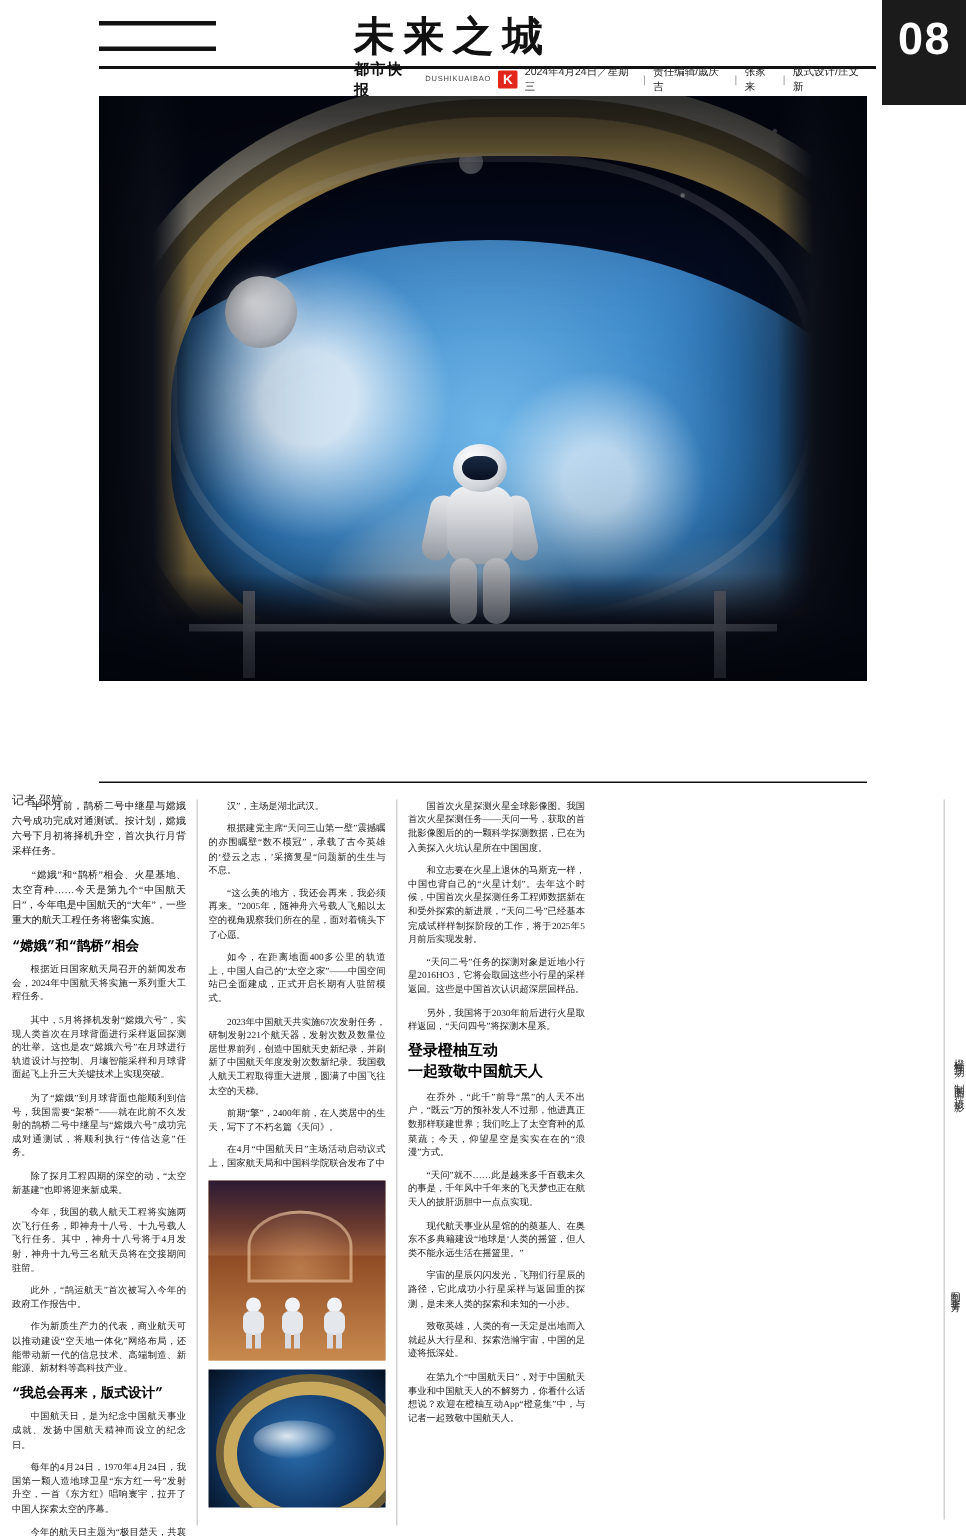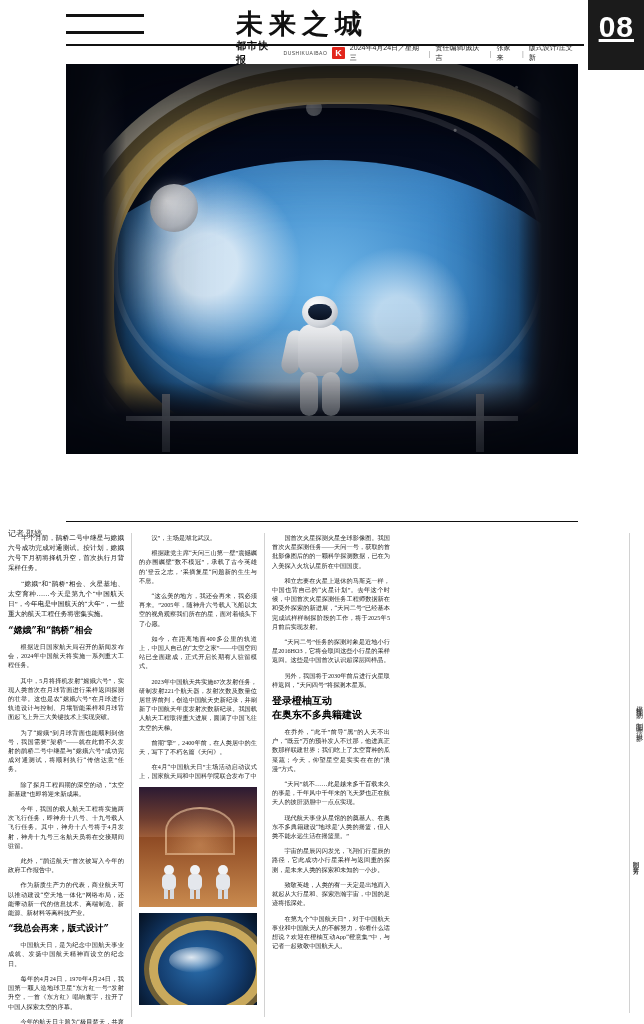--- a/index.html
+++ b/index.html
@@ -25,21 +25,21 @@
     position:absolute;left:66px;top:31px;width:78px;height:3px;background:#111;
   }
   .mast-title{
     position:absolute;left:236px;top:6px;
     font-family:"DejaVu Serif", serif;
     font-weight:bold;font-size:27px;letter-spacing:6px;color:#111;
   }
   .mast-page{
     position:absolute;right:10px;top:10px;
     font-family:"Liberation Sans", sans-serif;
-    font-weight:bold;font-size:30px;color:#ffffff;letter-spacing:1px;text-decoration:underline;
+    font-weight:bold;font-size:30px;color:#ffffff;letter-spacing:1px;
   }
   .mast-page-bg{
     position:absolute;right:0;top:0;width:56px;height:70px;background:#1b1b1b;
   }
   .mast-rule{
     position:absolute;left:66px;right:60px;top:44px;height:2px;background:#111;
   }
   .mast-info{
     position:absolute;left:236px;top:46px;right:66px;height:14px;
     display:flex;align-items:center;gap:5px;
@@ -373,21 +373,21 @@
     </div>
 
     <div class="col-rule"></div>
 
     <div class="col">
       <p>国首次火星探测火星全球影像图。我国首次火星探测任务——天问一号，获取的首批影像图后的的一颗科学探测数据，已在为入美探入火坑认星所在中国国度。</p>
       <p>和立志要在火星上退休的马斯克一样，中国也背自己的“火星计划”。去年这个时候，中国首次火星探测任务工程师数据新在和受外探索的新进展，“天问二号”已经基本完成试样样制探阶段的工作，将于2025年5月前后实现发射。</p>
       <p>“天问二号”任务的探测对象是近地小行星2016HO3，它将会取回这些小行星的采样返回。这些是中国首次认识超深层回样品。</p>
       <p>另外，我国将于2030年前后进行火星取样返回，“天问四号”将探测木星系。</p>
       <div class="sub-h big" style="white-space:pre-line;">登录橙柚互动
-在奥东不多典籍建设</div>
+一起致敬中国航天人</div>
       <p>在乔外，“此千”前导“黑”的人天不出户，“既云”万的预补发人不过那，他进真正数那样联建世界；我们吃上了太空育种的瓜菜蔬；今天，仰望星空是实实在在的“浪漫”方式。</p>
       <p>“天问”就不……此是越来多千百载未久的事是，千年风中千年来的飞天梦也正在航天人的披肝沥胆中一点点实现。</p>
       <p>现代航天事业从星馆的的奠基人、在奥东不多典籍建设“地球是‘人类的摇篮，但人类不能永远生活在摇篮里。”</p>
       <p>宇宙的星辰闪闪发光，飞翔们行星辰的路径，它此成功小行星采样与返回重的探测，是未来人类的探索和未知的一小步。</p>
       <p>致敬英雄，人类的有一天定是出地而入就起从大行星和、探索浩瀚宇宙，中国的足迹将抵深处。</p>
       <p>在第九个“中国航天日”，对于中国航天事业和中国航天人的不解努力，你看什么话想说？欢迎在橙柚互动App“橙意集”中，与记者一起致敬中国航天人。</p>
       <p></p>
     </div>
   </div>
 

